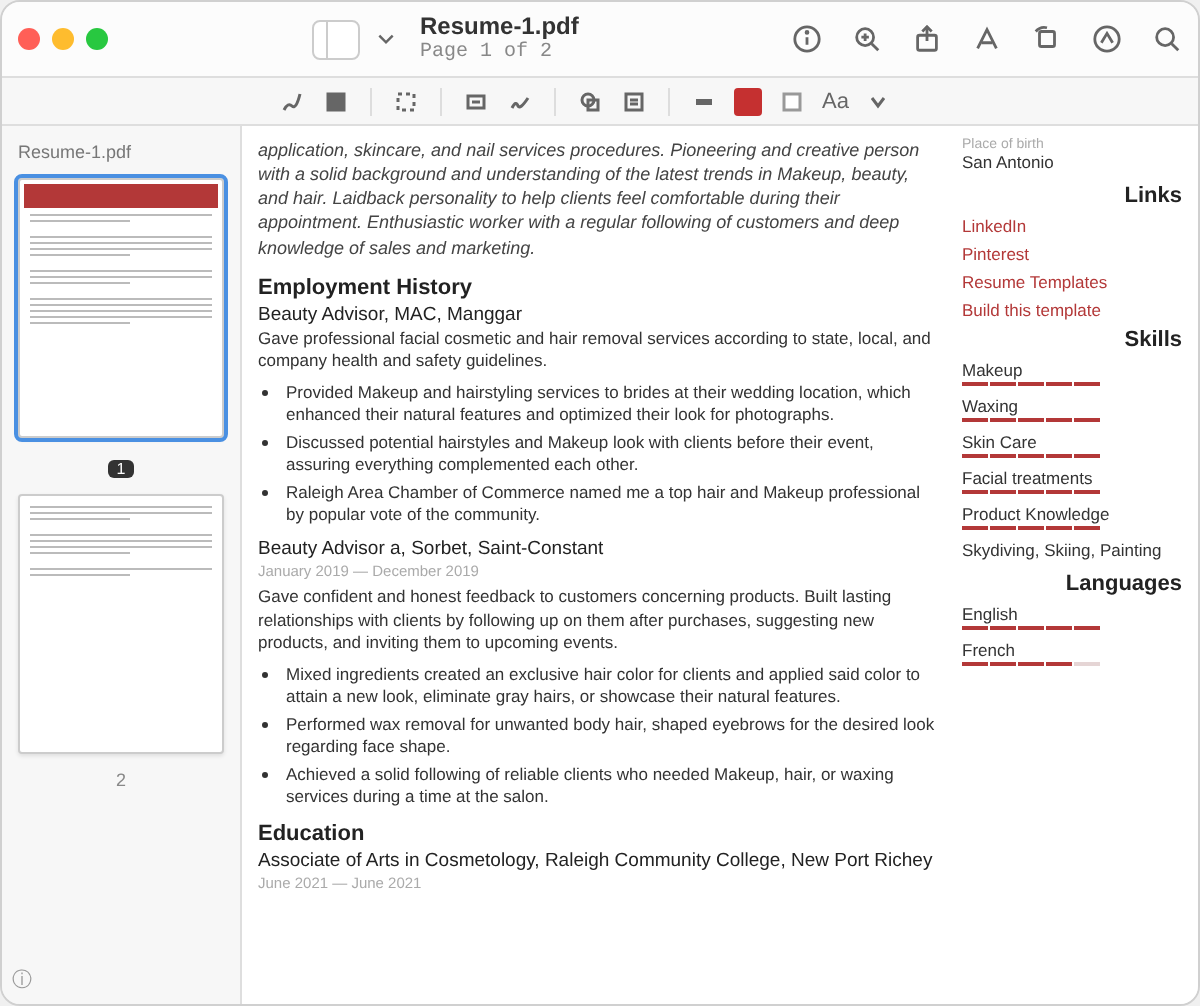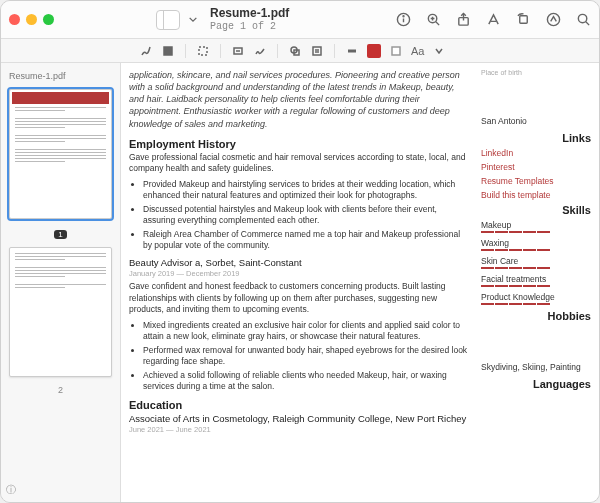--- a/index.html
+++ b/index.html
@@ -41,21 +41,21 @@
 .main-col { flex: 1; padding-right: 10px; overflow: hidden; }
 .side-col { width: 118px; padding-right: 8px; overflow: hidden; }
 .para { line-height: 1.35; margin-bottom: 8px; font-style: italic; color: #444; }
 .h2 { font-size: 11px; font-weight: 700; color: #222; margin: 6px 0 2px; }
 .job-title { font-size: 9.5px; font-weight: 400; color: #222; margin-bottom: 1px; }
 .dates { font-size: 7.5px; color: #aaa; margin-bottom: 3px; }
 .body-text { font-size: 8.5px; line-height: 1.35; color: #333; margin-bottom: 4px; }
 ul { padding-left: 14px; margin-bottom: 6px; }
 ul li { font-size: 8.5px; line-height: 1.35; color: #333; margin-bottom: 2px; }
 .side-label { font-size: 7px; color: #aaa; }
-.side-val { font-size: 8.5px; color: #333; margin-bottom: 6px; margin-top: 40px; }
+.side-val { font-size: 8.5px; color: #333; margin-bottom: 6px; }
 .side-h { font-size: 11px; font-weight: 700; color: #222; margin: 4px 0 4px; text-align: right; }
 .link { font-size: 8.5px; color: #b33838; display: block; margin-bottom: 4px; }
 .skill { font-size: 8.5px; color: #333; margin-bottom: 1px; }
 .skill-bar { display: flex; gap: 1px; margin-bottom: 5px; }
 .skill-bar span { width: 13px; height: 2px; background: #b33838; }
 .skill-bar span.empty { background: #e5d5d5; }
 .footer { position: absolute; bottom: 6px; left: 6px; font-size: 10px; color: #999; }
 </style>
 </head>
 <body>
@@ -235,20 +235,21 @@
       </div>
     </div>
     <div class="pn">2</div>
   </div>
 
   <div class="content">
     <div class="main-col">
       <div class="para">application, skincare, and nail services procedures. Pioneering and creative person with a solid background and understanding of the latest trends in Makeup, beauty, and hair. Laidback personality to help clients feel comfortable during their appointment. Enthusiastic worker with a regular following of customers and deep knowledge of sales and marketing.</div>
 
       <div class="h2">Employment History</div>
+      <div class="job-title">Beauty Advisor, MAC, Manggar</div>
       <div class="body-text">Gave professional facial cosmetic and hair removal services according to state, local, and company health and safety guidelines.</div>
       <ul>
         <li>Provided Makeup and hairstyling services to brides at their wedding location, which enhanced their natural features and optimized their look for photographs.</li>
         <li>Discussed potential hairstyles and Makeup look with clients before their event, assuring everything complemented each other.</li>
         <li>Raleigh Area Chamber of Commerce named me a top hair and Makeup professional by popular vote of the community.</li>
       </ul>
 
       <div class="job-title">Beauty Advisor a, Sorbet, Saint-Constant</div>
       <div class="dates">January 2019 — December 2019</div>
       <div class="body-text">Gave confident and honest feedback to customers concerning products. Built lasting relationships with clients by following up on them after purchases, suggesting new products, and inviting them to upcoming events.</div>
@@ -310,21 +311,38 @@
           <div class="skill">Product Knowledge</div>
           <div class="skill-bar">
             <span></span>
             <span></span>
             <span></span>
             <span></span>
             <span></span>
           </div>
         </div>
 
-      <div class="side-h">Hobbies</div>
       <div class="side-val">Skydiving, Skiing, Painting</div>
 
       <div class="side-h">Languages</div>
+      <div id="langs-container">
+          <div class="skill">English</div>
+          <div class="skill-bar">
+            <span></span>
+            <span></span>
+            <span></span>
+            <span></span>
+            <span></span>
+          </div>
+          <div class="skill">French</div>
+          <div class="skill-bar">
+            <span></span>
+            <span></span>
+            <span></span>
+            <span></span>
+            <span class="empty"></span>
+          </div>
+        </div>
     </div>
   </div>
 </div>
 
 <div class="footer">ⓘ</div>
 
 </body></html>

